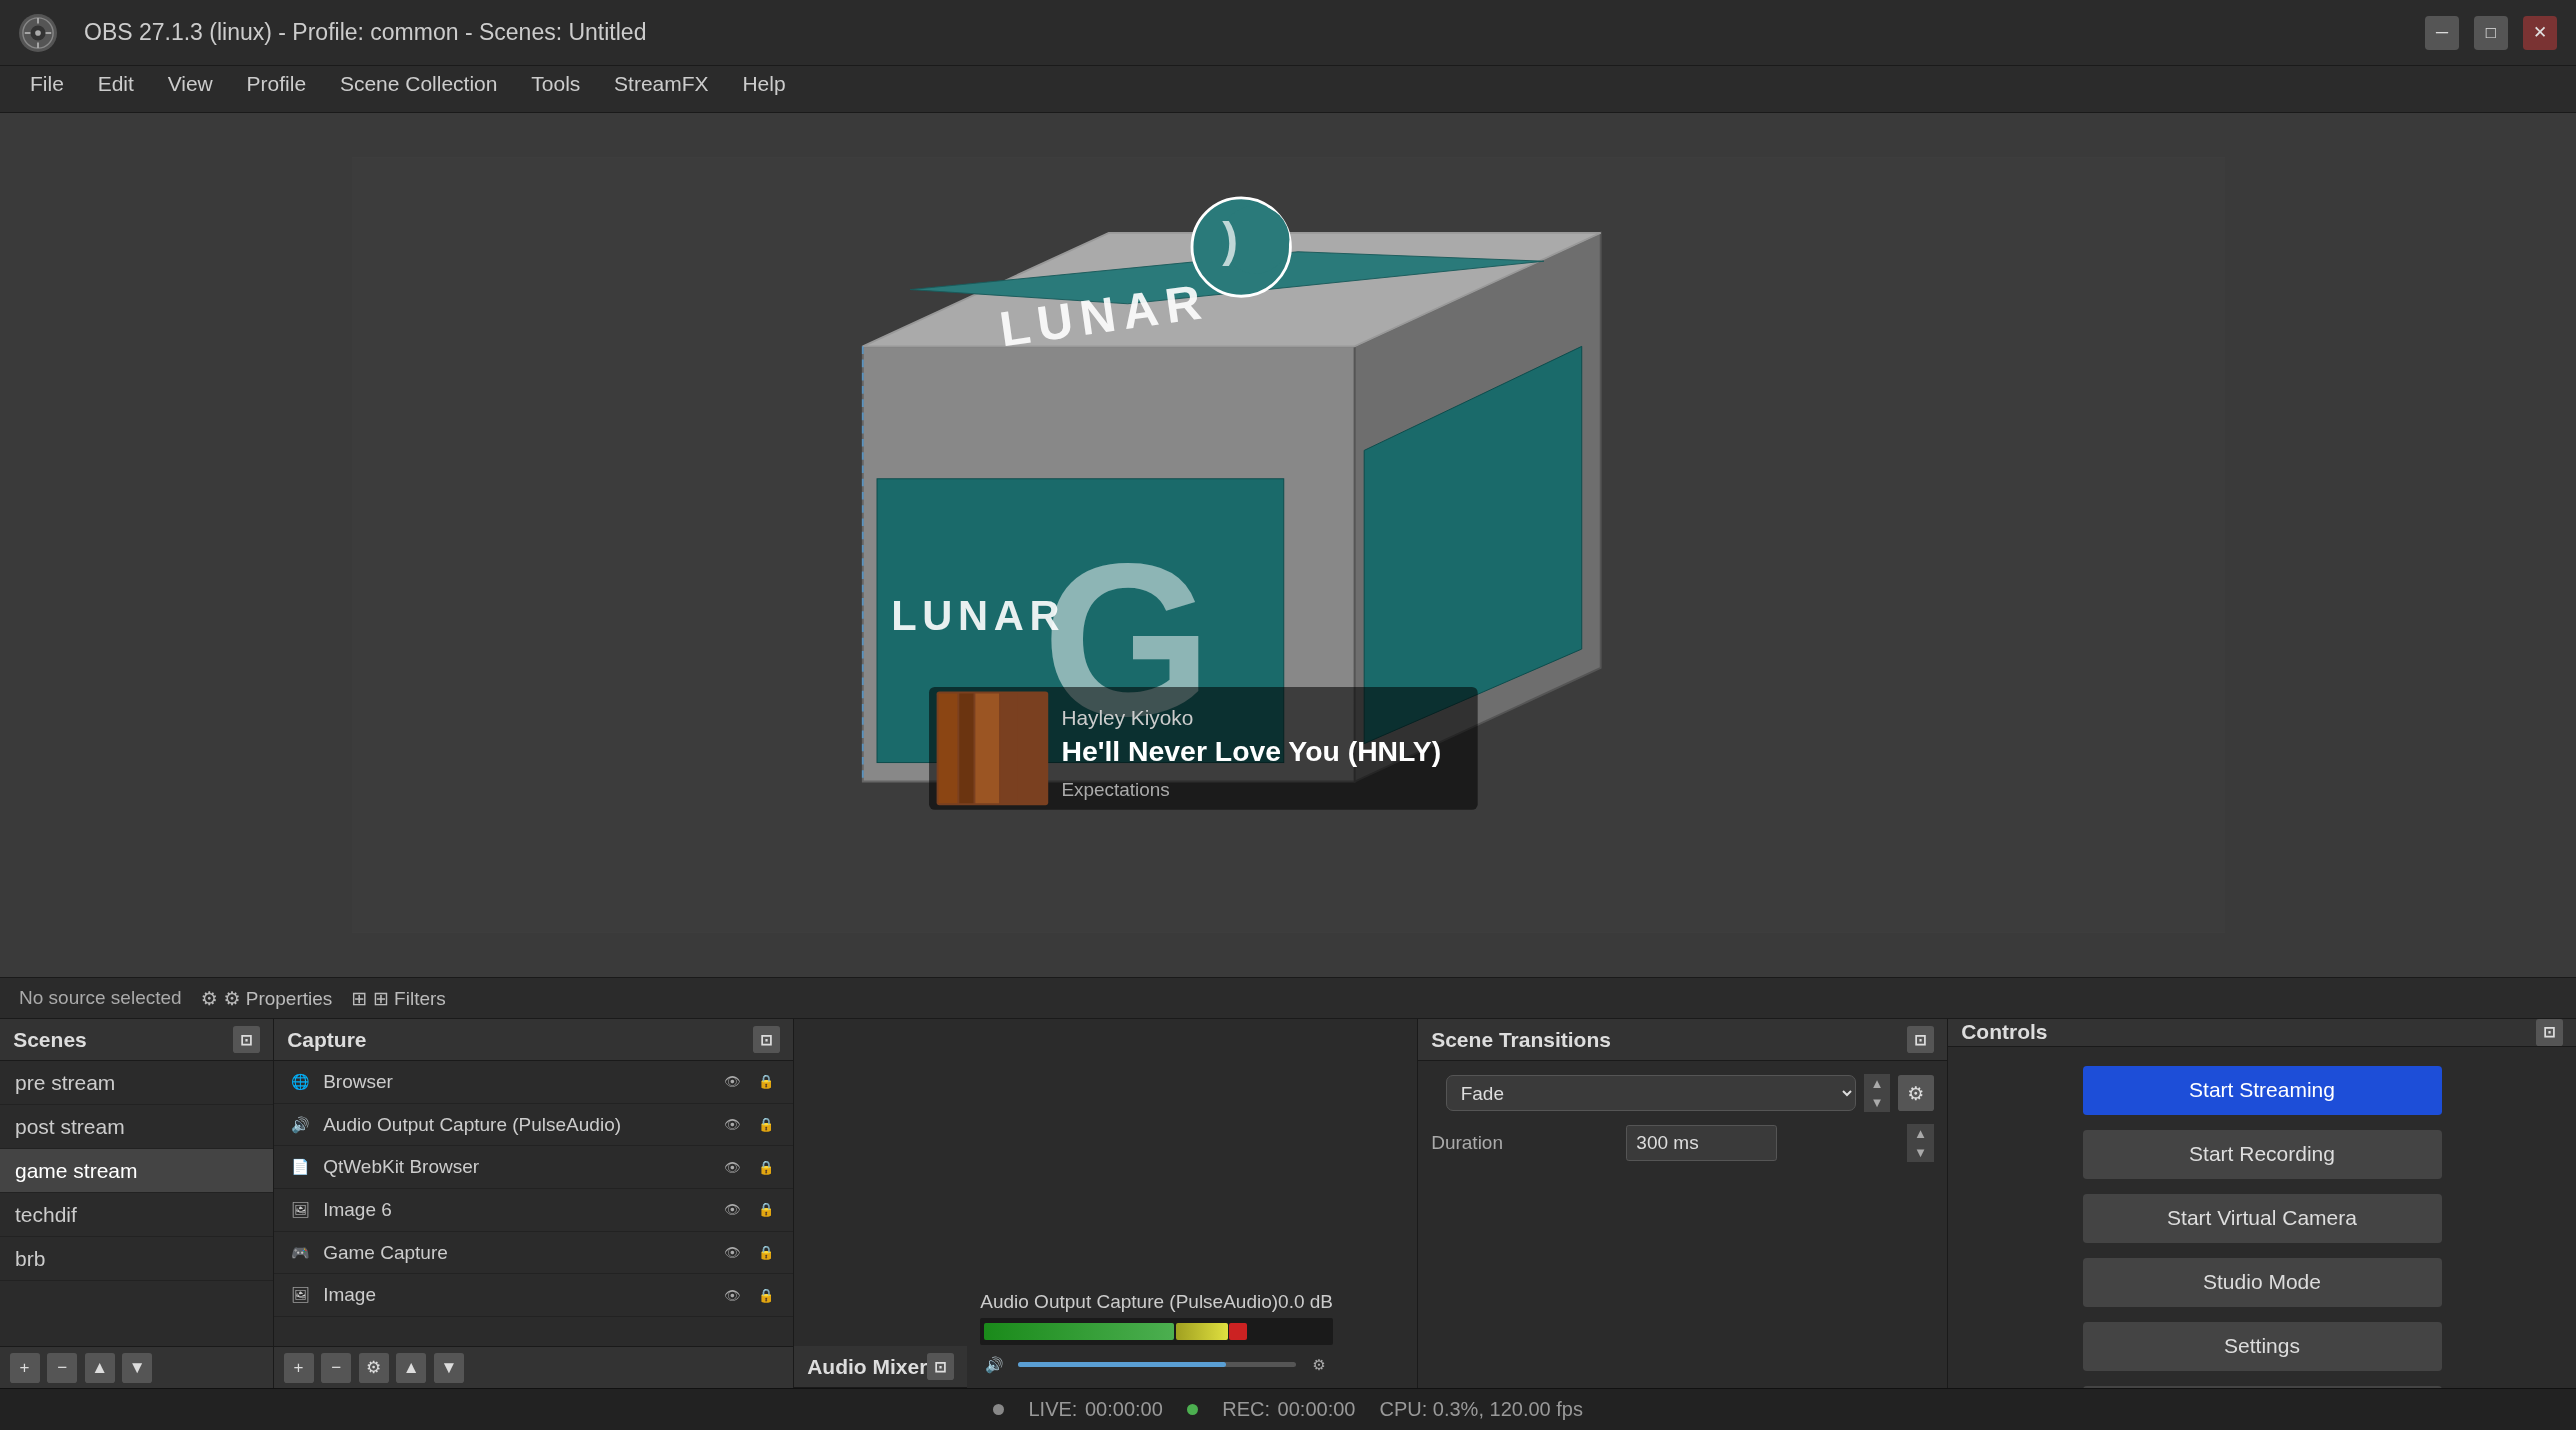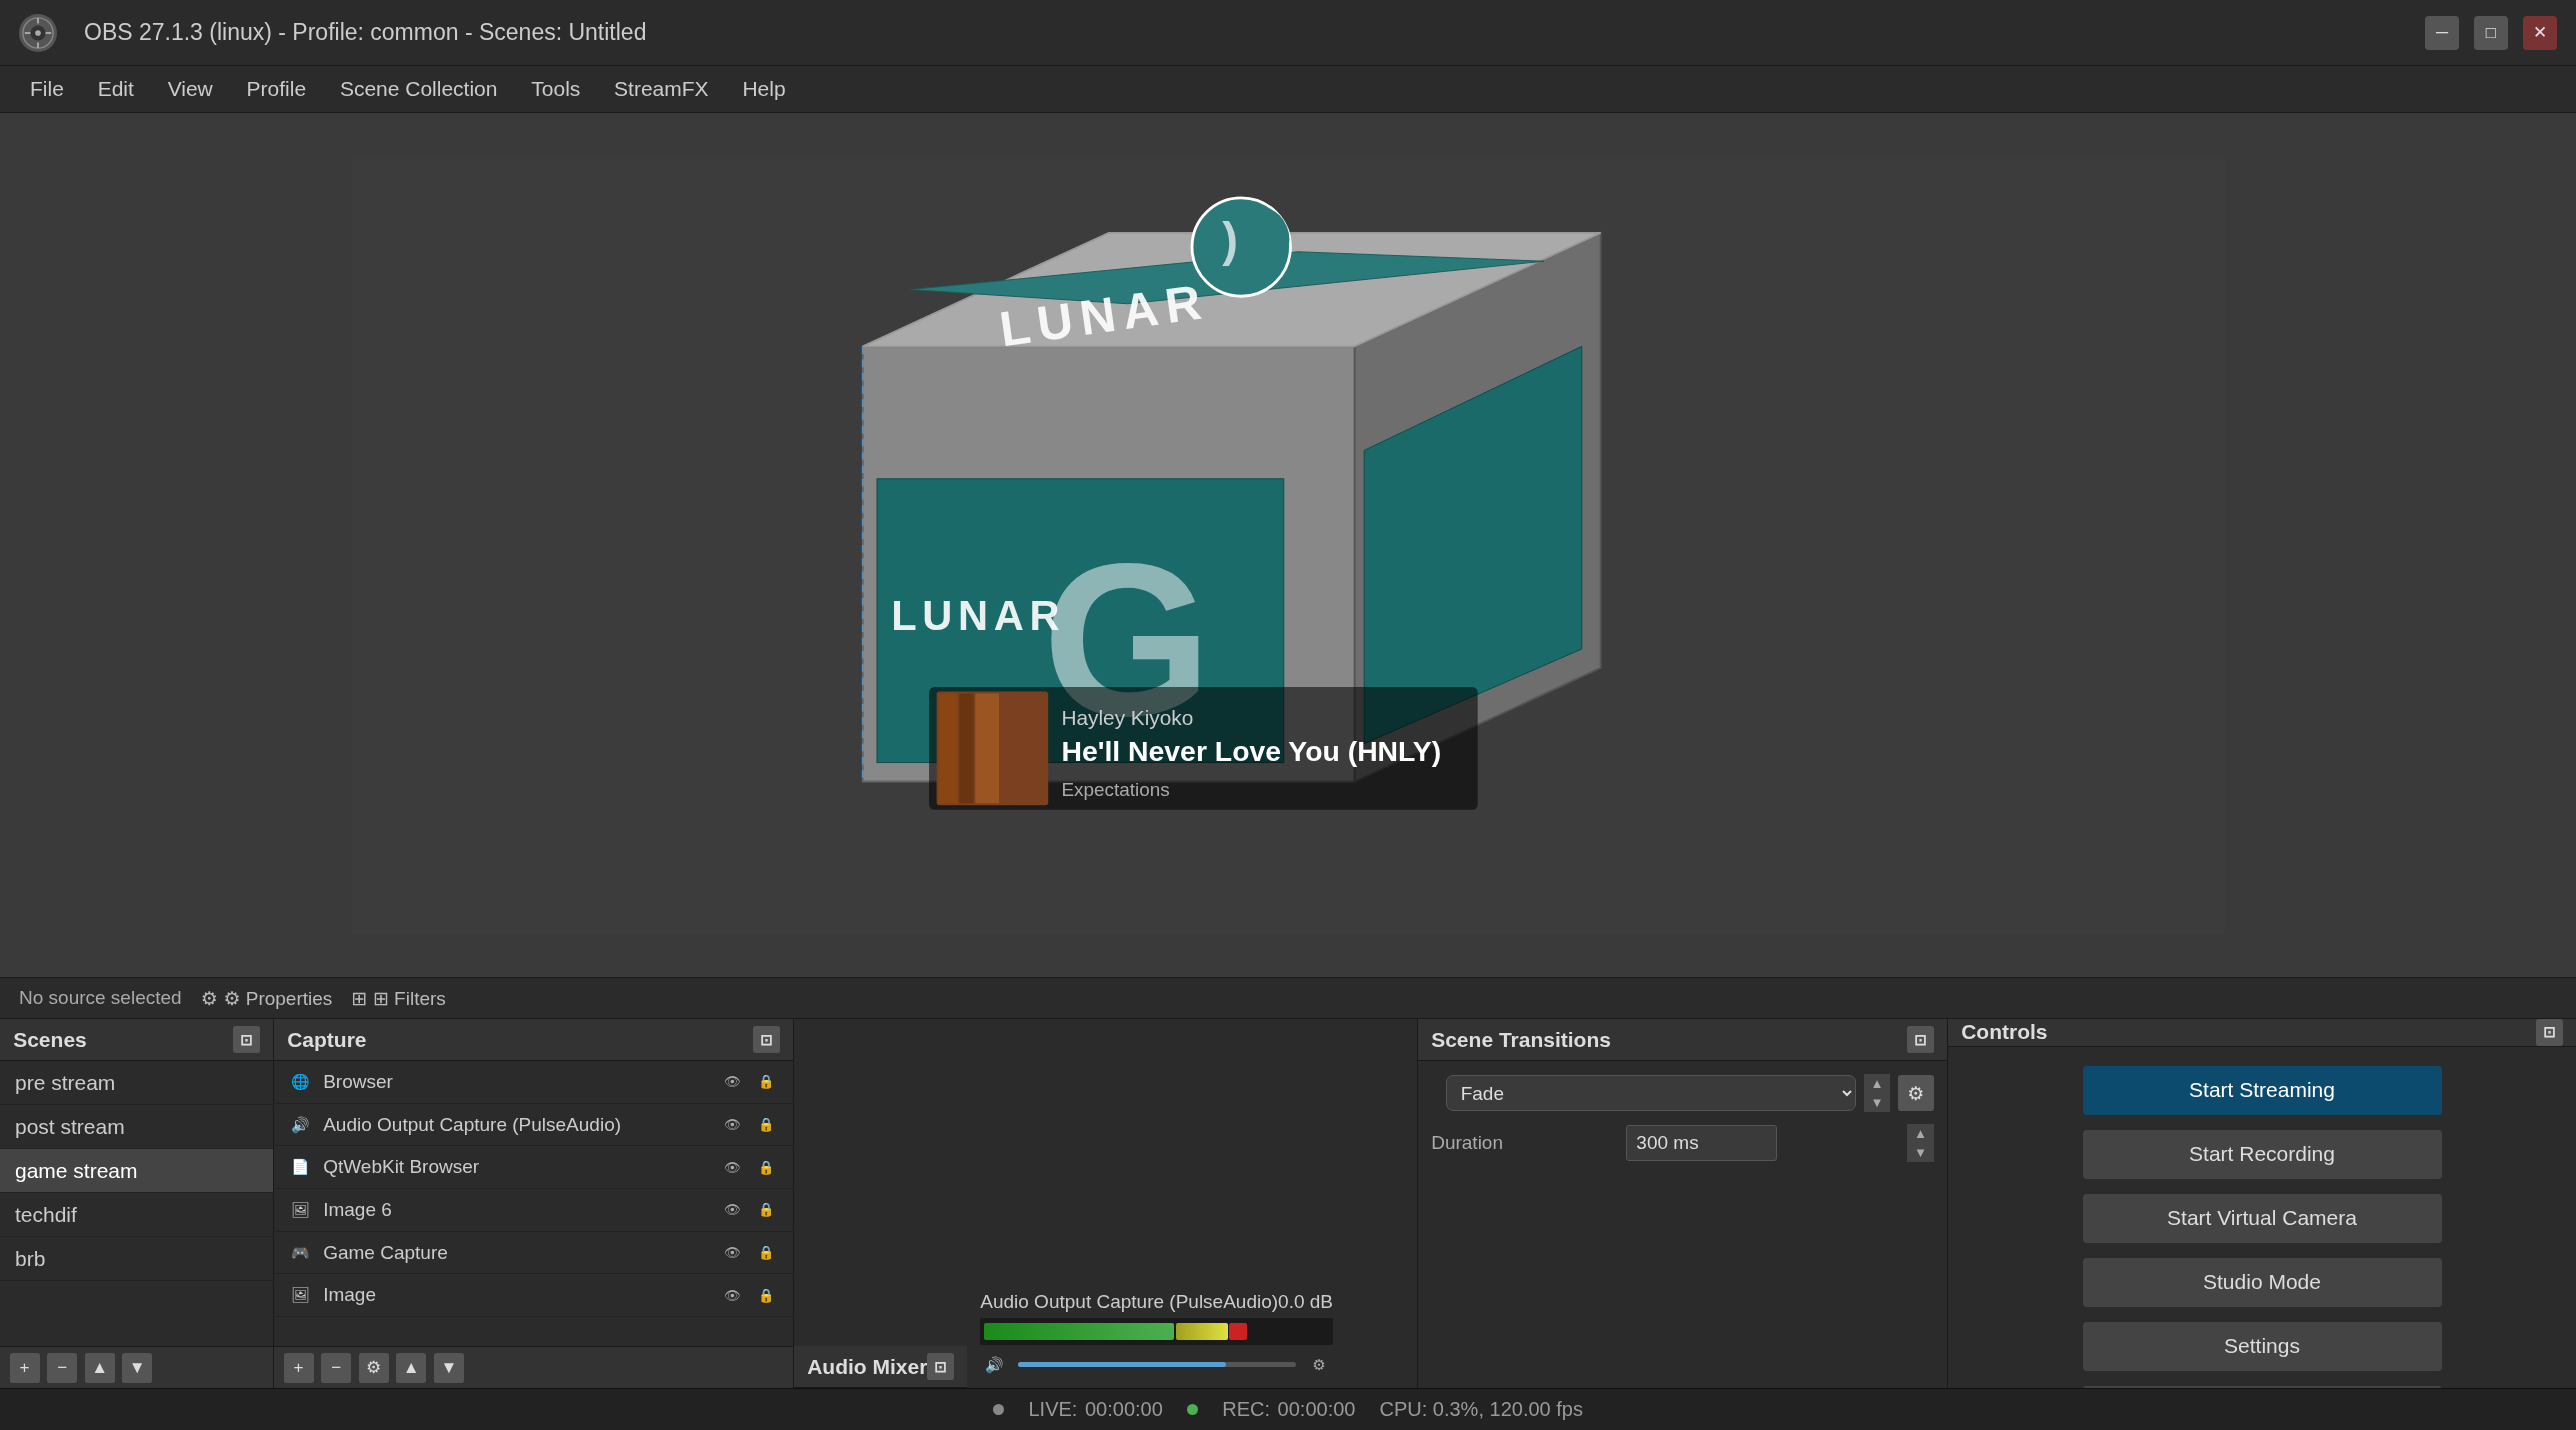--- a/index.html
+++ b/index.html
@@ -57,21 +57,21 @@
       justify-content: center;
       cursor: pointer;
       font-size: 17px;
     }
 
     
     #menu-bar {
       height: 47px;
       background: #2b2b2b;
       display: flex;
-      align-items: center;
+      align-items: flex-start;
       padding: 0 15px;
       gap: 3.8px;
       border-bottom: 0.9px solid #1a1a1a;
     }
     .menu-item {
       padding: 5.7px 15px;
       font-size: 21px;
       color: #ccc;
       cursor: pointer;
       border-radius: 2.8px;
@@ -389,21 +389,21 @@
       border: none;
       border-radius: 3.8px;
       color: #ddd;
       font-size: 21px;
       cursor: pointer;
       display: flex;
       align-items: center;
       justify-content: center;
     }
     .ctrl-btn.primary {
-      background: #0c4a6e;
+      background: #1d4ed8;
       color: #fff;
     }
 
     
     #status-bar {
       height: 42px;
       background: #222;
       display: flex;
       align-items: center;
       padding: 0 19px;

